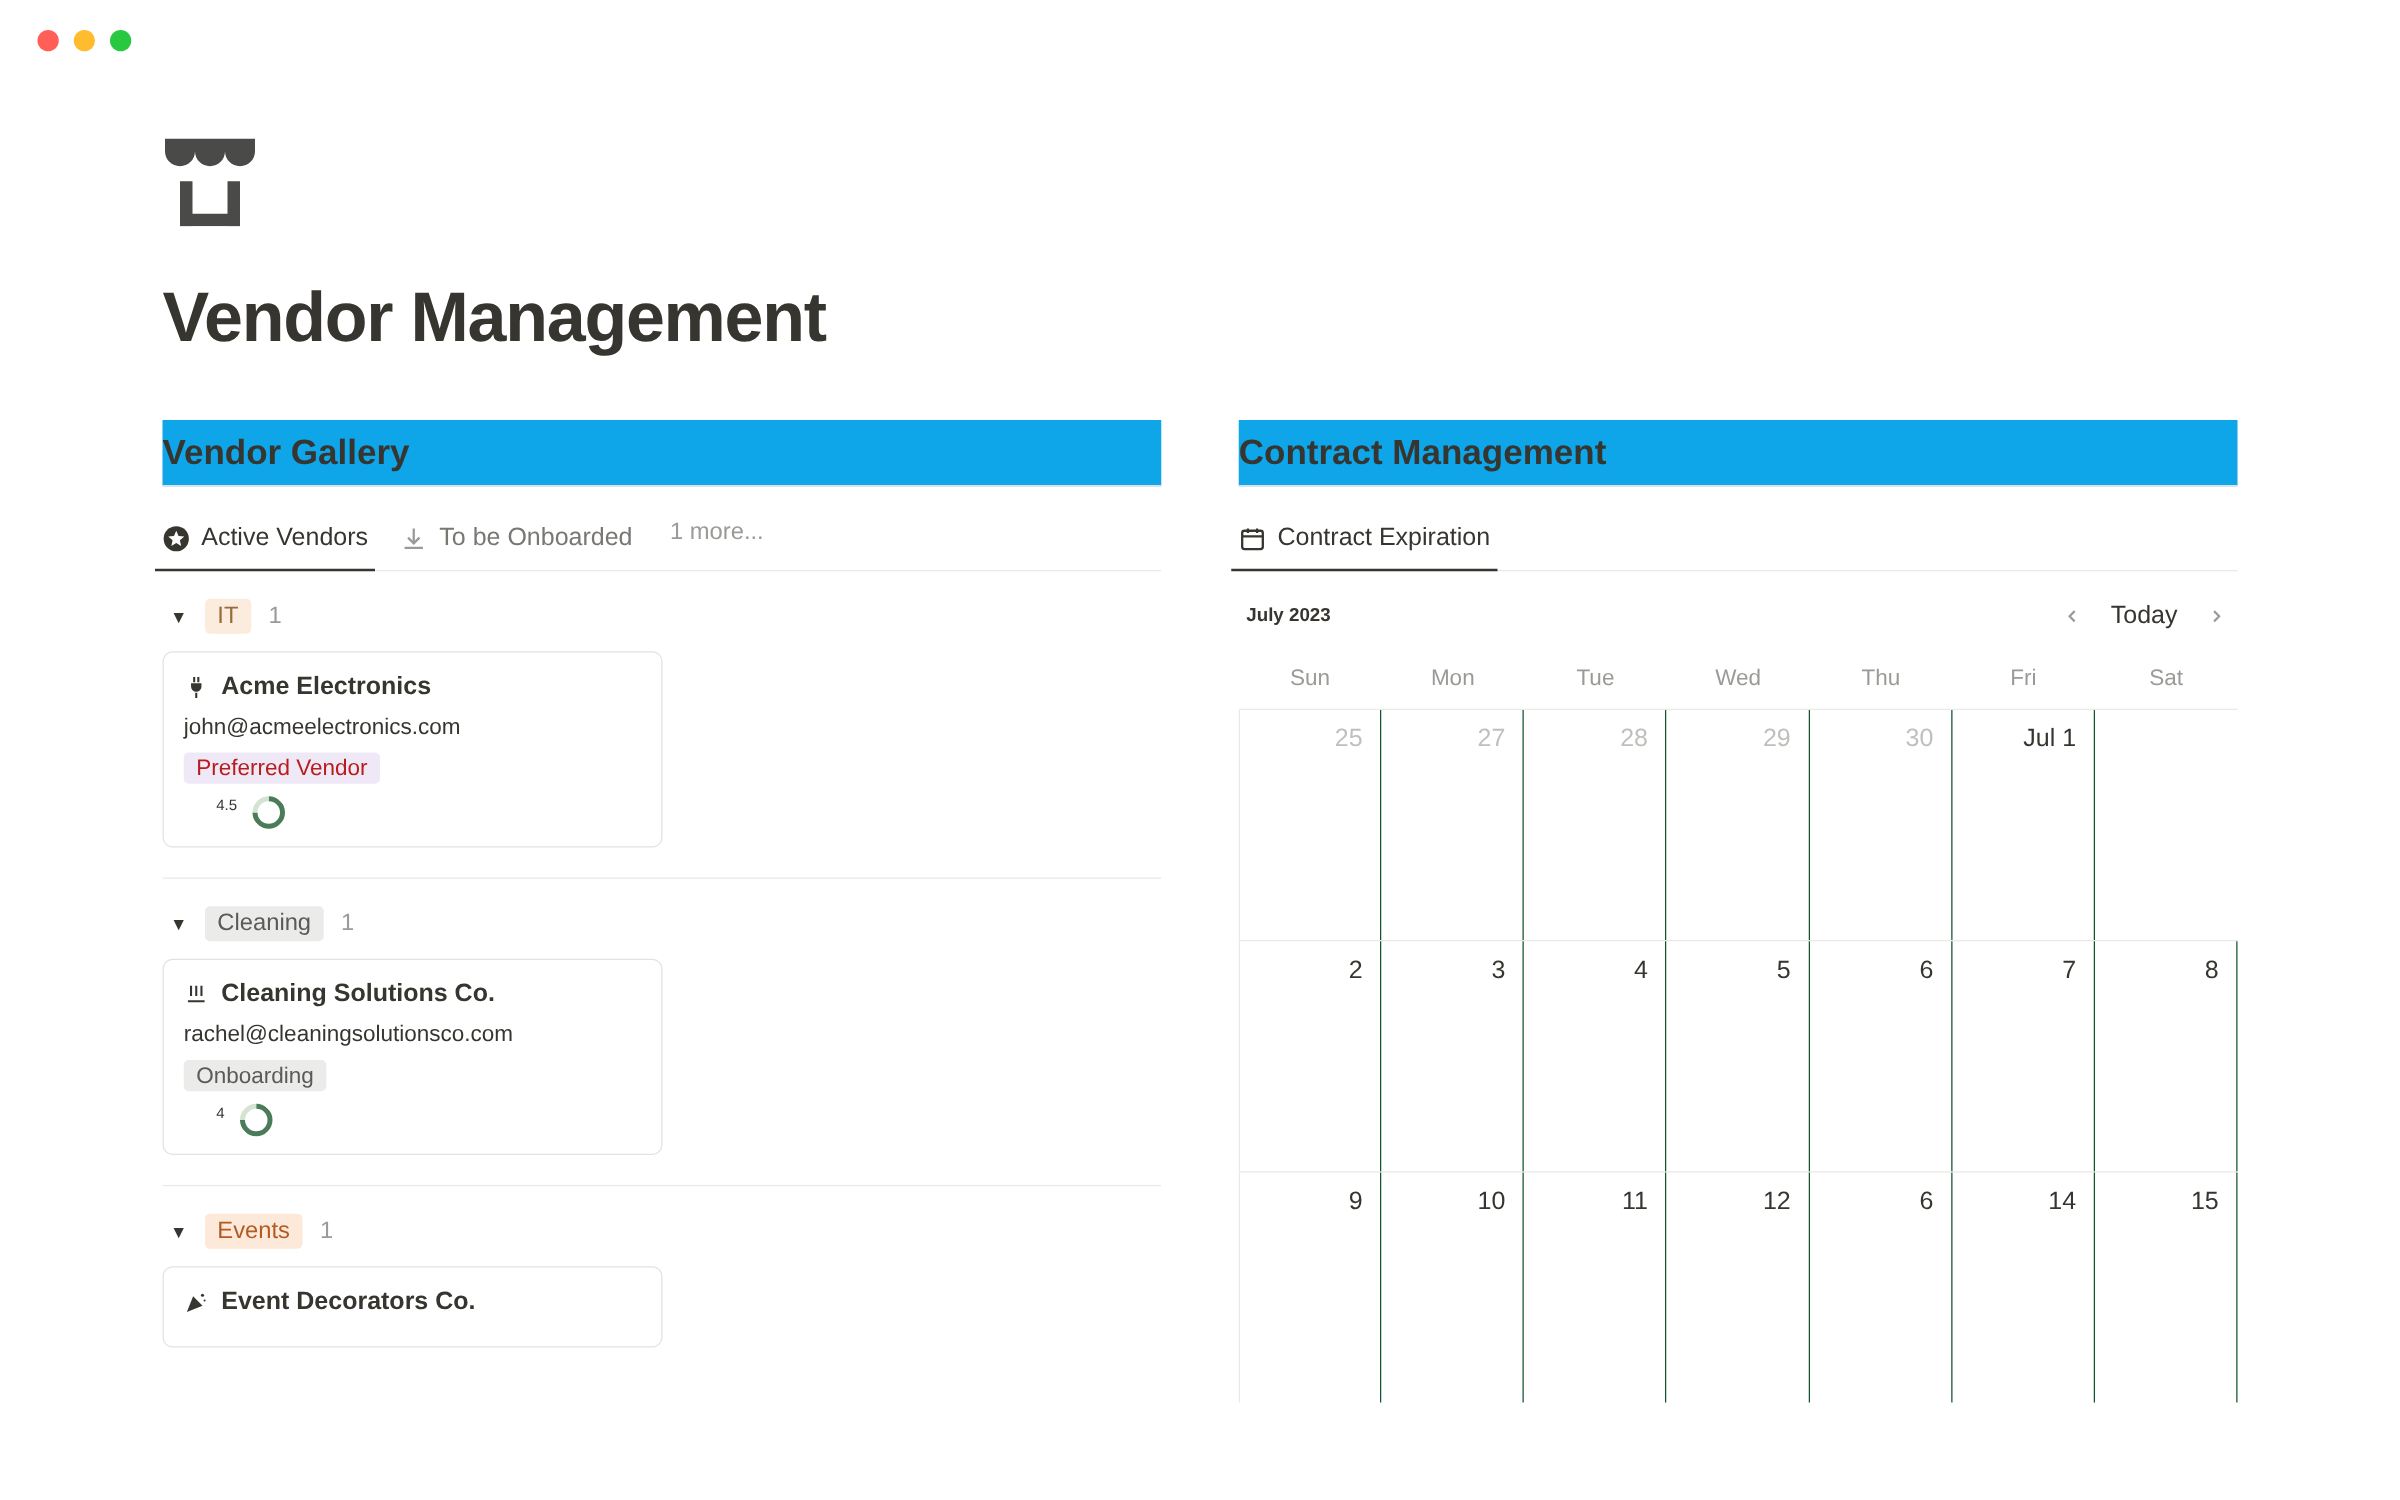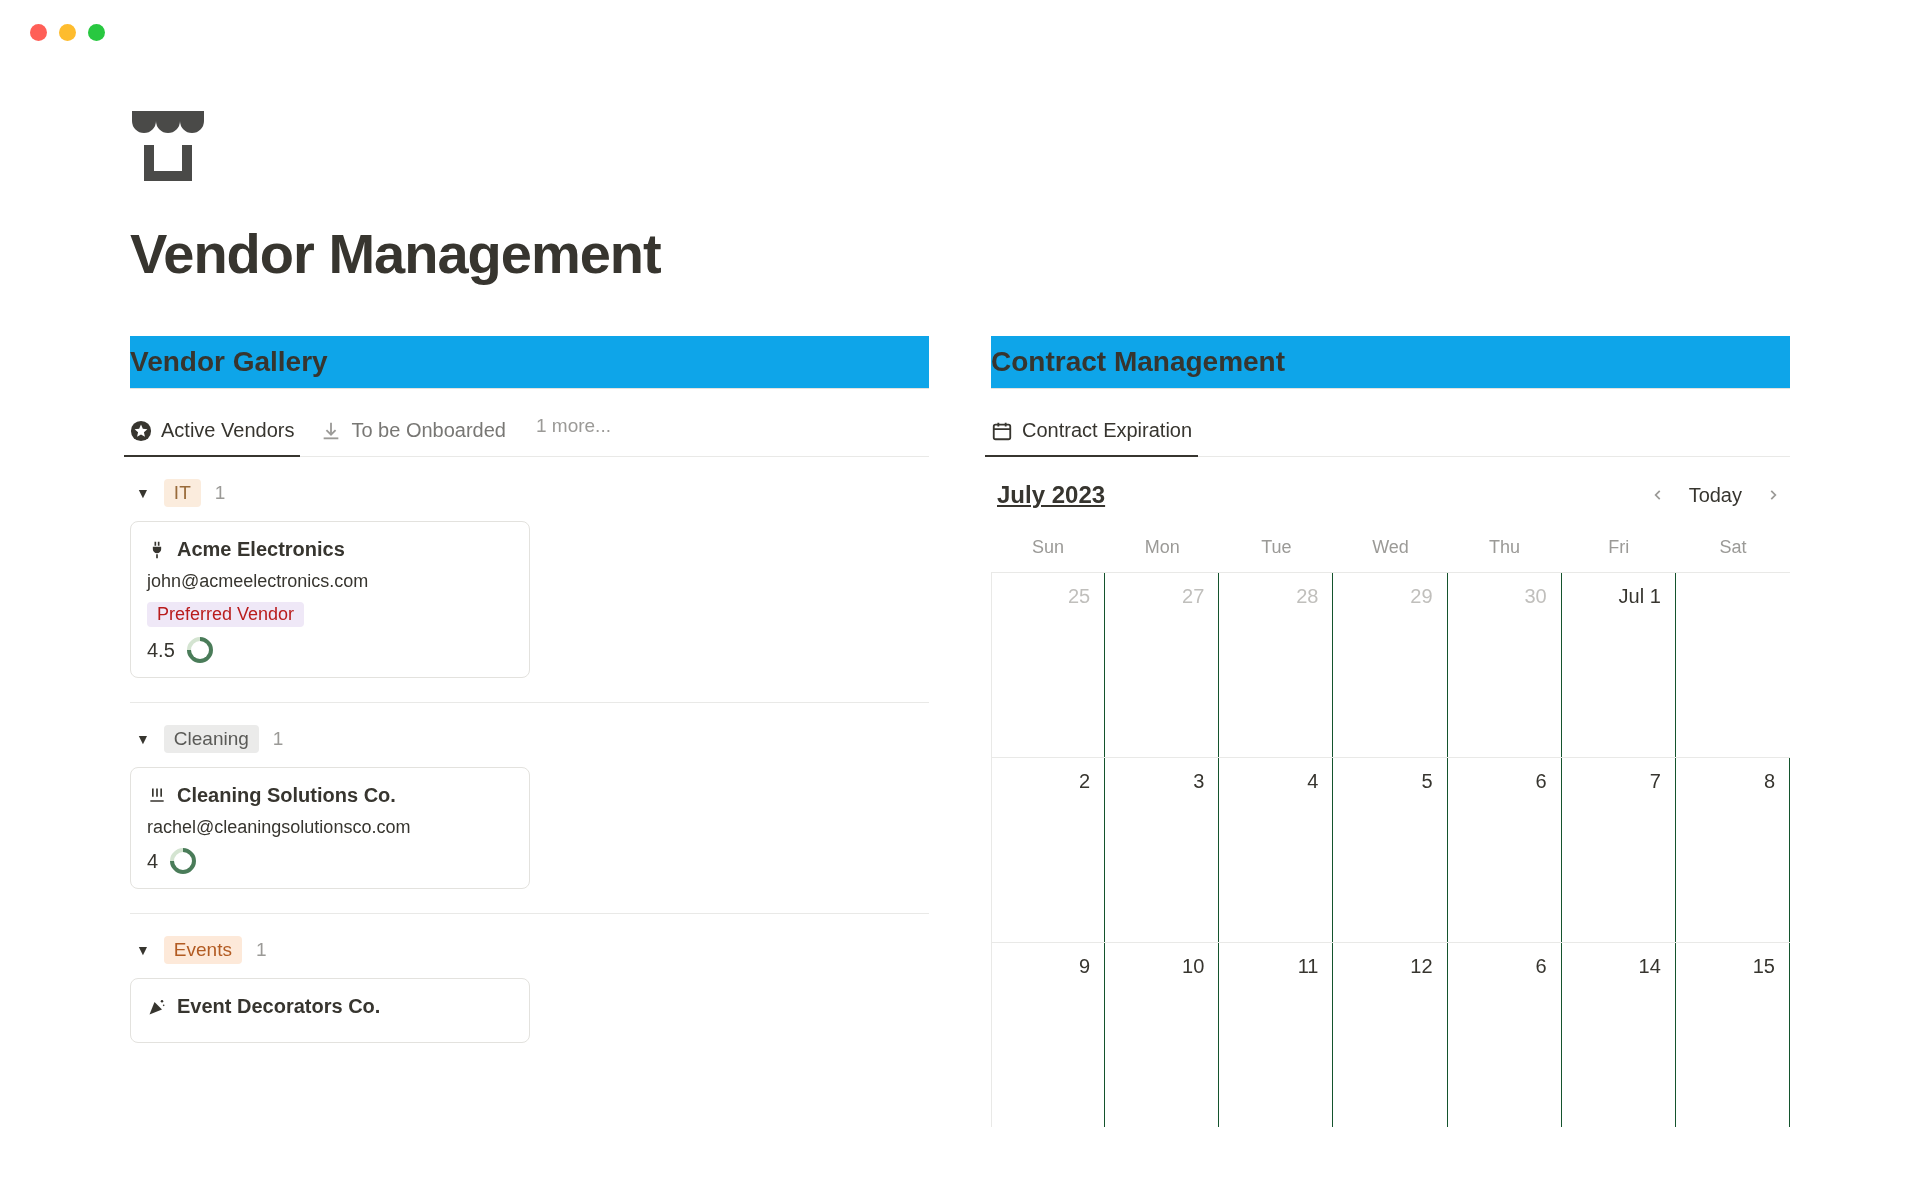--- a/index.html
+++ b/index.html
@@ -74,36 +74,36 @@
   margin-bottom: 6px;
 }
 .card-title { display: flex; align-items: center; gap: 10px; font-size: 20px; font-weight: 600; margin-bottom: 10px; }
 .card-email { font-size: 18px; color: #37352f; margin-bottom: 10px; }
 .card-badge {
   display: inline-block; font-size: 18px; border-radius: 4px;
   padding: 2px 10px; margin-bottom: 10px;
 }
 .badge-purple { background: #efe8f7; color: #b91c1c; }
 .badge-gray   { background: #ebebea; color: #5a5a57; }
-.card-rating { display: flex; align-items: center; gap: 12px; font-size: 20px; }
+.card-rating { display: flex; gap: 12px; font-size: 12px; margin-left: 26px; }
 .ring {
   width: 26px; height: 26px; border-radius: 50%;
   border: 4px solid #d4e4d1;
   border-top-color: #4a7c59;
   border-right-color: #4a7c59;
   border-bottom-color: #4a7c59;
   transform: rotate(45deg);
 }
 .divider { height: 1px; background: #e9e9e7; margin: 24px 0 0 0; width: 100%; }
 
 .cal-header {
   display: flex; justify-content: space-between; align-items: center;
   padding: 24px 6px 18px 6px;
 }
-.cal-month { font-size: 24px; font-weight: 600; text-decoration: underline; }
+.cal-month { font-size: 15px; font-weight: 600; }
 .cal-nav { display: flex; align-items: center; gap: 20px; color: #37352f; }
 .nav-btn { width: 22px; height: 22px; display: flex; align-items: center; justify-content: center; cursor: pointer; color: #9b9a97; }
 .today-btn { font-size: 20px; cursor: pointer; }
 
 .cal-grid { width: 100%; }
 .cal-dow { display: grid; grid-template-columns: repeat(7, 1fr); }
 .dow { text-align: center; font-size: 18px; color: #9b9a97; padding: 10px 0 14px 0; }
 .cal-row { display: grid; grid-template-columns: repeat(7, 1fr); border-top: 1px solid #e9e9e7; }
 .cal-cell {
   height: 184px; border-right: 1px solid #14532d;
@@ -194,20 +194,21 @@
       <div class="card">
         <div class="card-title">
           <span>
             <svg width="20" height="20" viewBox="0 0 24 24" fill="none" stroke="#37352f" stroke-width="2">
                 <path d="M7 3v10M12 3v10M17 3v10M4 18h16"></path>
               </svg>
           </span>
           <span>Cleaning Solutions Co.</span>
         </div>
         <div class="card-email">rachel@cleaningsolutionsco.com</div>
+        <div><span class="card-badge badge-gray">Onboarding</span></div>
         <div class="card-rating">
           <span>4</span>
           <span class="ring"></span>
         </div>
       </div>
       <div class="divider"></div>
 
       <div class="group-row">
         <span class="caret">▼</span>
         <span class="group-tag tag-peach">Events</span>

